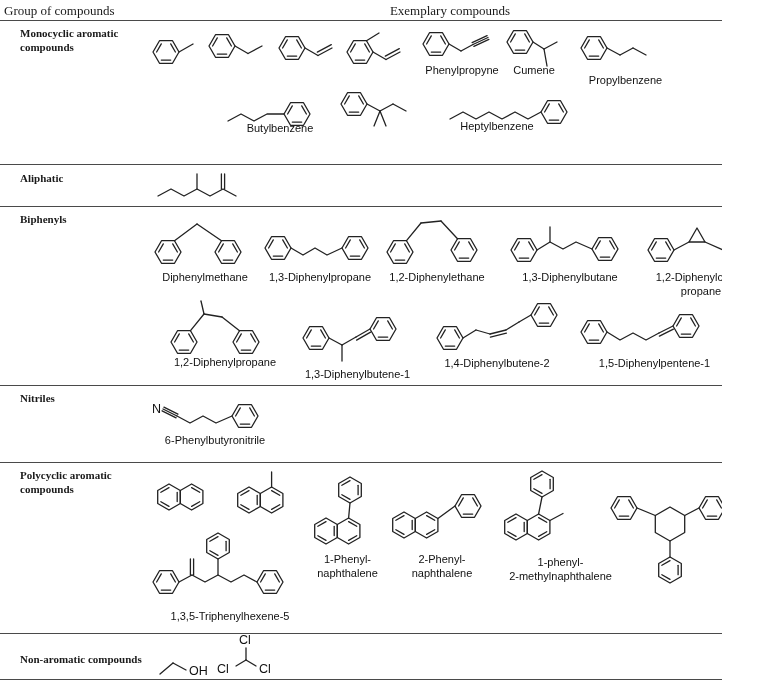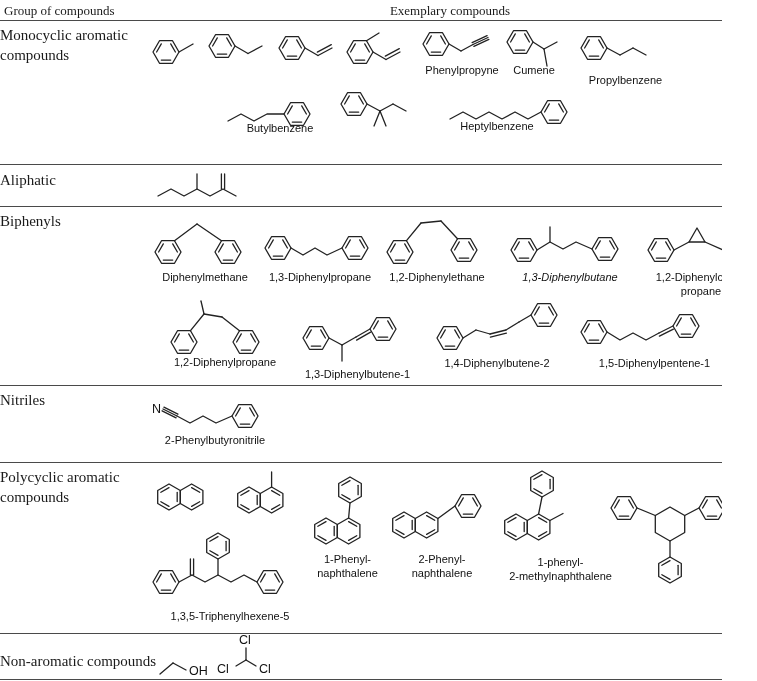--- a/index.html
+++ b/index.html
@@ -1,20 +1,20 @@
 <!DOCTYPE html>
 <html><head>
 <meta charset="utf-8">
 <style>
   html,body{margin:0;padding:0;background:#fff;}
   .page{position:relative;width:722px;height:681px;background:#ffffff;
         font-family:"Liberation Serif",serif;color:#1a1a1a;overflow:hidden;}
   .rule{position:absolute;left:0;width:757px;height:1px;background:#4a4a4a;}
   .colhead{position:absolute;font-size:13px;}
-  .gname{position:absolute;left:0;width:142px;font-size:15px;line-height:1.3;}
+  .gname{position:absolute;left:20px;width:142px;font-size:11px;line-height:1.3;font-weight:bold;}
   .lbl{position:absolute;font-family:"Liberation Sans",sans-serif;font-size:11px;
        line-height:1.25;text-align:center;color:#111;}
   .lbl .it{font-style:italic;}
   .cmp{position:absolute;}
   svg line,svg polyline,svg polygon{stroke:#222;stroke-width:1.3;fill:none;
        stroke-linecap:round;stroke-linejoin:round;}
   svg text{stroke:none;fill:#111;font-family:"Liberation Sans",sans-serif;font-size:12.5px;}
   .defs{position:absolute;width:0;height:0;overflow:hidden;}
 </style>
 </head>
@@ -197,21 +197,21 @@
         <use href="#bz" x="0" y="18" width="32" height="32"></use>
         <use href="#bz" x="75" y="18" width="32" height="32"></use>
         <polygon points="44,26 52,12 60,26"></polygon>
         <line x1="29" y1="34" x2="44" y2="26"></line>
         <line x1="60" y1="26" x2="78" y2="34"></line>
       </svg>
   </div>
   <div class="lbl" style="left:150px;top:271px;width:110px;">Diphenylmethane</div>
   <div class="lbl" style="left:260px;top:271px;width:120px;">1,3-Diphenylpropane</div>
   <div class="lbl" style="left:382px;top:271px;width:110px;">1,2-Diphenylethane</div>
-  <div class="lbl" style="left:510px;top:271px;width:120px;font-style:italic;">1,3-Diphenylbutane</div>
+  <div class="lbl" style="left:510px;top:271px;width:120px;">1,3-Diphenylbutane</div>
   <div class="lbl" style="left:642px;top:271px;width:118px;"><span>1,2-Diphenylcyclo-</span><br><span>propane</span></div>
 
   <div class="cmp" style="left:168px;top:300px;">
     <svg width="104" height="60">
         <use href="#bz" x="0" y="26" width="32" height="32"></use>
         <use href="#bz" x="62" y="26" width="32" height="32"></use>
         <line x1="22.5" y1="30.7" x2="36" y2="14"></line>
         <line x1="36" y1="14" x2="33" y2="1"></line>
         <line x1="36" y1="14" x2="54" y2="17"></line>
         <line x1="54" y1="17" x2="71.5" y2="30.7"></line>
@@ -257,21 +257,21 @@
   <div class="cmp" style="left:150px;top:392px;">
     <svg width="118" height="50">
       <text x="2" y="21">N</text>
       <line x1="13" y1="17" x2="27" y2="24"></line>
         <line x1="13.9" y1="15.2" x2="27.9" y2="22.2"></line>
         <line x1="12.1" y1="18.8" x2="26.1" y2="25.8"></line>
       <polyline points="27,24 40,31 53,24 66,31 82,24"></polyline>
       <use href="#bz" x="79" y="8" width="32" height="32"></use>
     </svg>
   </div>
-  <div class="lbl" style="left:150px;top:434px;width:130px;">2-Phenylbutyronitrile</div>
+  <div class="lbl" style="left:150px;top:434px;width:130px;">6-Phenylbutyronitrile</div>
 
   <div class="cmp" style="left:155px;top:480px;">
     <svg width="52" height="36">
         <use href="#naph" x="0" y="0" width="51" height="34"></use>
       </svg>
   </div>
   <div class="cmp" style="left:235px;top:468px;">
     <svg width="52" height="50">
         <use href="#naph" x="0" y="15" width="51" height="34"></use>
         <line x1="36.6" y1="19" x2="36.6" y2="4"></line>

